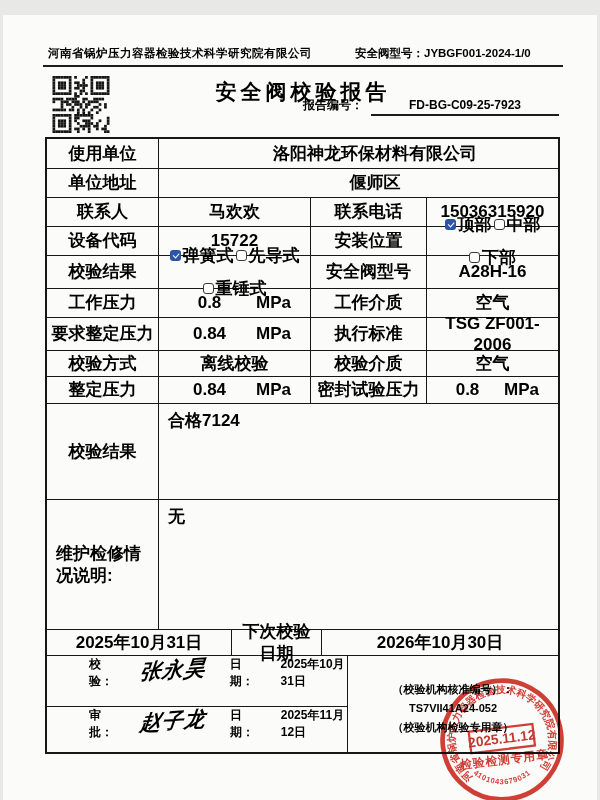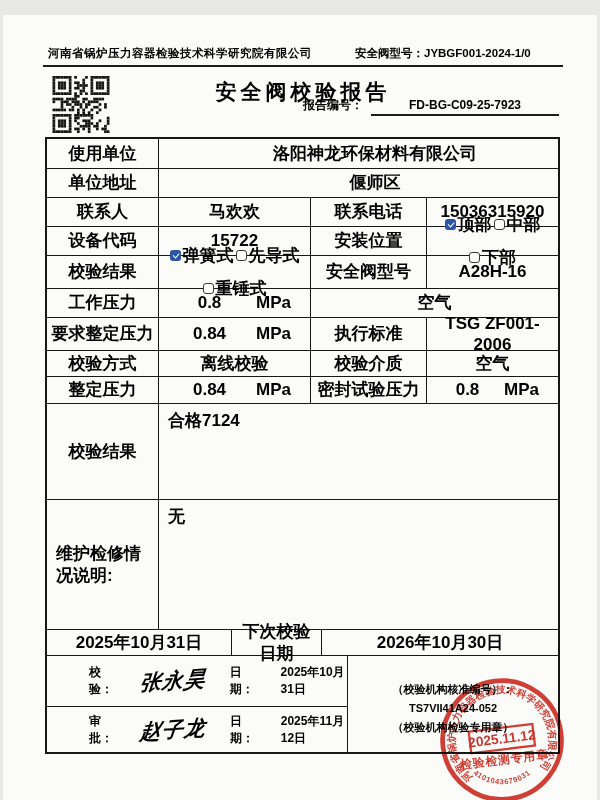--- a/index.html
+++ b/index.html
@@ -48,21 +48,21 @@
   .opt { display:inline-flex; align-items:center; gap:2px; margin:0 1px; }
   .cb { width:11px; height:11px; flex:none; border:1.6px solid #3a3a3a; border-radius:3px;
         background:#fff; position:relative; display:inline-block; }
   .cb.on { background:#2a55a8; border-color:#24499233; }
   .cb.on::after { content:""; position:absolute; left:2px; top:2.2px; width:5px; height:2.6px;
                   border-left:1.7px solid #fff; border-bottom:1.7px solid #fff;
                   transform:rotate(-48deg); }
   
   .sigblock { display:flex; border-top:1.5px solid #171717; }
   .sig-left { width:300px; flex:none; }
-  .sig-row { height:50px; display:flex; align-items:center; gap:24px; padding-left:42px; font-size:12px; }
+  .sig-row { height:50px; display:flex; align-items:flex-start; gap:24px; padding-left:42px; font-size:12px; }
   .sig-row + .sig-row { border-top:1.5px solid #171717; height:46px; }
   .sig-name { font-size:21px; font-family:"DejaVu Serif","Liberation Serif",serif;
               font-style:italic; transform:rotate(-4deg) skewX(-10deg); letter-spacing:1px;
               white-space:nowrap; }
   .org-cell { flex:1; border-left:1.5px solid #171717; display:flex; flex-direction:column;
               align-items:center; justify-content:flex-start; padding-top:26px; gap:3px;
               font-size:11px; line-height:1.45; text-align:center; }
   
   .stamp { position:absolute; left:433px; top:659px; width:132px; height:132px;
            transform:rotate(-7deg); opacity:.9; mix-blend-mode:multiply; z-index:5; }
@@ -371,20 +371,21 @@
     </div>
 
     <div class="row h29">
       <div class="cell l1">工作压力</div>
       <div class="cell v1">
         <span class="pressure">
             <span class="pv">0.8</span>
             <span class="pu">MPa</span>
           </span>
       </div>
+      <div class="cell l2">工作介质</div>
       <div class="cell v2">空气</div>
     </div>
 
     <div class="row h33">
       <div class="cell l1">要求整定压力</div>
       <div class="cell v1">
         <span class="pressure">
             <span class="pv">0.84</span>
             <span class="pu">MPa</span>
           </span>

